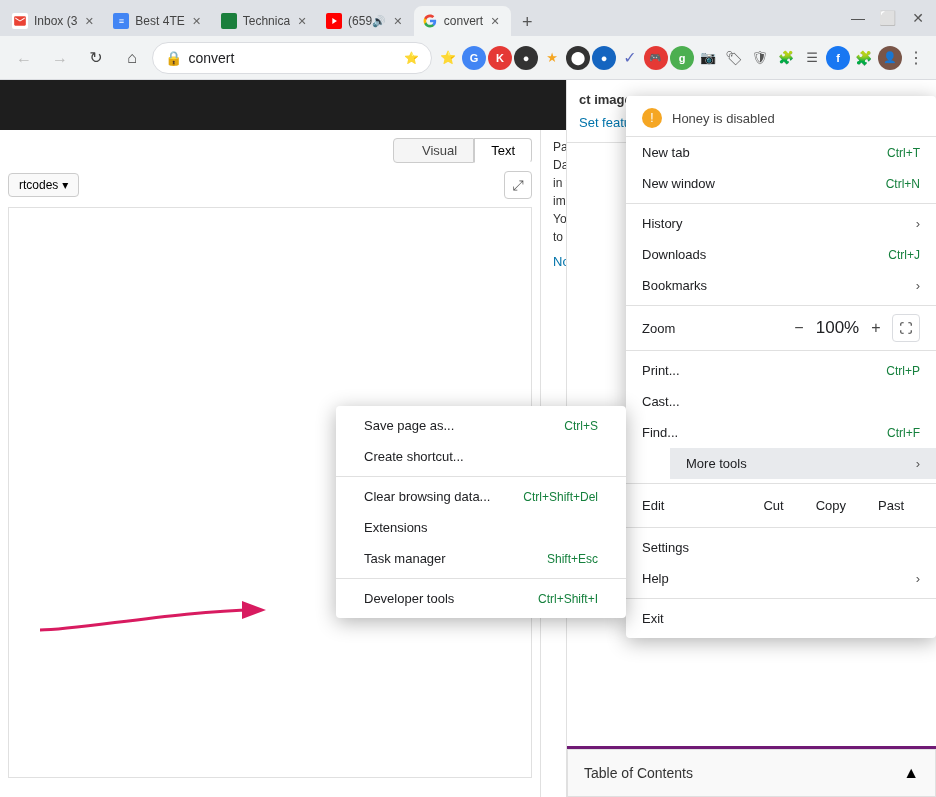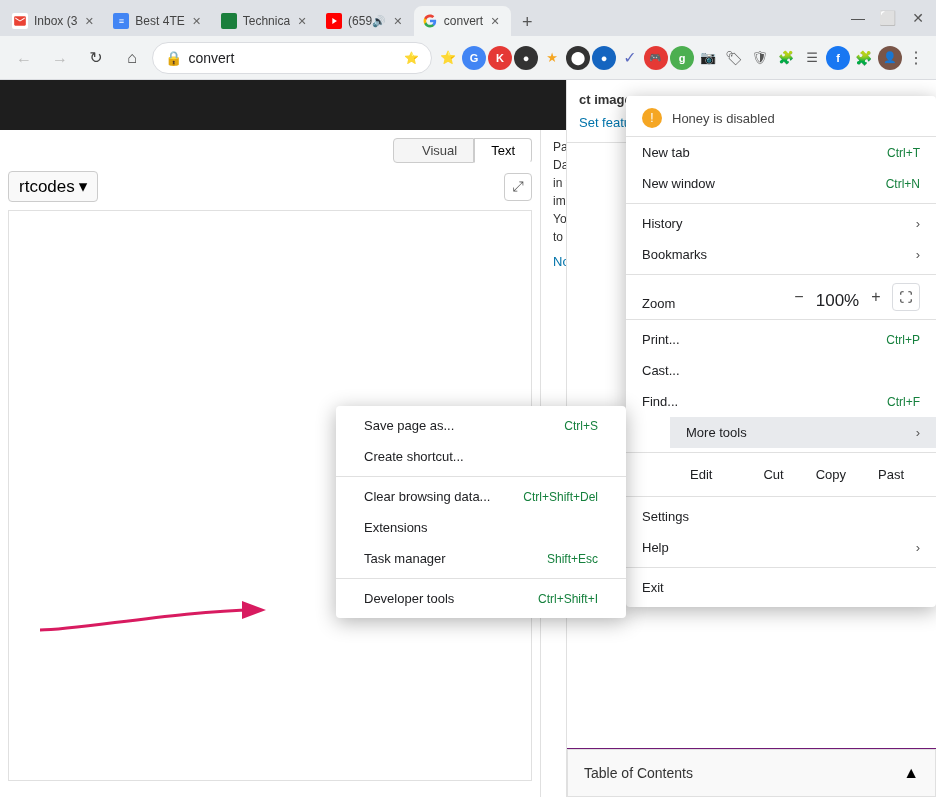--- a/index.html
+++ b/index.html
@@ -39,54 +39,54 @@
     .editor-left { flex: 0 0 540px; padding: 8px; background: #fff; overflow: hidden; position: relative; }
 
     
     .editor-tabs { display: flex; justify-content: flex-end; margin-bottom: 8px; gap: 0; }
     .editor-tab { padding: 4px 16px; font-size: 13px; cursor: pointer; color: #444; border: 1px solid #ccc; background: #f5f5f5; }
     .editor-tab.active { background: #fff; border-bottom: 1px solid #fff; color: #000; text-align: center; }
     .editor-tab:first-child { border-radius: 4px 0 0 4px; padding-left: 28px; }
     .editor-tab:last-child { border-radius: 0 4px 4px 0; }
 
     .shortcodes-bar { display: flex; align-items: center; gap: 8px; margin-bottom: 8px; }
-    .shortcodes-dropdown { display: flex; align-items: center; gap: 4px; padding: 4px 10px; border: 1px solid #ccc; border-radius: 4px; font-size: 17px; cursor: pointer; background: #f9f9f9; }
+    .shortcodes-dropdown { display: flex; align-items: center; gap: 4px; padding: 4px 10px; border: 1px solid #ccc; border-radius: 4px; font-size: 12px; cursor: pointer; background: #f9f9f9; }
     .expand-btn { width: 28px; height: 28px; border: 1px solid #ccc; border-radius: 4px; display: flex; align-items: center; justify-content: center; cursor: pointer; font-size: 14px; color: #555; margin-left: auto; }
 
     .editor-canvas { background: #fff; border: 1px solid #e0e0e0; height: calc(100% - 80px); width: 100%; }
 
     
     .editor-right { flex: 1; padding: 8px 12px; font-size: 13px; color: #333; border-left: 1px solid #e0e0e0; overflow: hidden; position: relative; }
     .notice-text { color: #0073aa; font-size: 13px; }
     .bullet-list { list-style: none; padding-left: 12px; font-size: 12px; color: #444; }
     .bullet-list li::before { content: "○ "; }
 
     
     .sidebar-right { position: absolute; right: 0; top: 0; width: 370px; bottom: 0; background: #fff; border-left: 1px solid #e0e0e0; z-index: 5; overflow: hidden; }
     .featured-image-section { padding: 12px; border-bottom: 1px solid #e0e0e0; }
     .featured-image-header { font-size: 13px; font-weight: 600; color: #333; margin-bottom: 8px; display: flex; justify-content: space-between; align-items: center; }
     .set-featured-link { color: #0073aa; font-size: 13px; cursor: pointer; text-decoration: none; display: block; margin-top: 8px; }
-    .toc-section { position: absolute; bottom: 0; left: 0; right: 0; background: #0f766e; border-top: 1px solid #701a75; margin-top: 32px; }
+    .toc-section { position: absolute; bottom: 0; left: 0; right: 0; background: #0f766e; border-top: 3px solid #701a75; margin-top: 32px; }
     .toc-header { padding: 14px 16px; display: flex; justify-content: space-between; align-items: center; background: #f9f9f9; border: 1px solid #e0e0e0; }
     .toc-header-text { font-size: 14px; font-weight: 500; color: #333; }
 
     
     .context-menu-overlay { position: absolute; top: 0; left: 0; right: 0; bottom: 0; z-index: 100; }
     .chrome-menu { position: absolute; top: 96px; right: 0; width: 310px; background: white; border-radius: 4px; box-shadow: 0 4px 20px rgba(0,0,0,0.3); z-index: 200; padding: 4px 0; font-size: 13px; }
     .chrome-menu-item { display: flex; align-items: center; padding: 8px 16px; cursor: pointer; color: #202124; position: relative; }
     .chrome-menu-item.highlighted { background: #e8eaed; margin-left: 44px; }
     .menu-item-label { flex: 1; }
     .menu-item-shortcut { color: #15803d; font-size: 12px; margin-left: 20px; }
     .menu-divider { height: 1px; background: #e0e0e0; margin: 4px 0; }
-    .zoom-control { display: flex; align-items: flex-end; padding: 4px 16px; gap: 0; }
+    .zoom-control { display: flex; align-items: center; padding: 4px 16px; gap: 0; }
     .zoom-label { flex: 1; color: #202124; }
     .zoom-btn { width: 32px; height: 28px; display: flex; align-items: center; justify-content: center; cursor: pointer; font-size: 16px; color: #444; border-radius: 4px; }
     .zoom-value { min-width: 45px; text-align: center; font-size: 17px; color: #202124; }
     .zoom-expand { width: 28px; height: 28px; border: 1px solid #dadce0; border-radius: 4px; display: flex; align-items: center; justify-content: center; cursor: pointer; }
-    .edit-row { display: flex; align-items: center; padding: 4px 16px; gap: 0; margin-left: 48px; }
+    .edit-row { display: flex; align-items: center; padding: 4px 16px; gap: 0; }
     .edit-label { flex: 1; color: #202124; }
     .edit-btn { padding: 6px 16px; cursor: pointer; color: #202124; border-radius: 4px; font-size: 13px; }
 
     
     .sub-menu { position: absolute; top: 310px; left: -290px; width: 290px; background: white; border-radius: 4px; box-shadow: 0 4px 20px rgba(0,0,0,0.3); z-index: 300; padding: 4px 0; font-size: 13px; }
     .sub-menu-item { display: flex; align-items: center; padding: 8px 28px; cursor: pointer; color: #202124; }
 
     
     .honey-bar { background: #fff; border-bottom: 1px solid #e0e0e0; padding: 8px 16px; display: flex; align-items: center; gap: 10px; font-size: 13px; color: #444; }
     .honey-icon { width: 20px; height: 20px; border-radius: 50%; background: #f5a623; display: flex; align-items: center; justify-content: center; font-size: 12px; color: white; flex-shrink: 0; }
@@ -288,20 +288,24 @@
 
 
       <div class="menu-divider"></div>
 
       <div class="chrome-menu-item">
         <span class="menu-item-label">History</span>
         <span class="menu-item-shortcut"></span>
         <span style="color:#555;">›</span>
       </div>
 
+      <div class="chrome-menu-item">
+        <span class="menu-item-label">Downloads</span>
+        <span class="menu-item-shortcut">Ctrl+J</span>
+      </div>
 
       <div class="chrome-menu-item">
         <span class="menu-item-label">Bookmarks</span>
         <span class="menu-item-shortcut"></span>
         <span style="color:#555;">›</span>
       </div>
 
       <div class="menu-divider"></div>
 
       <div class="zoom-control">

